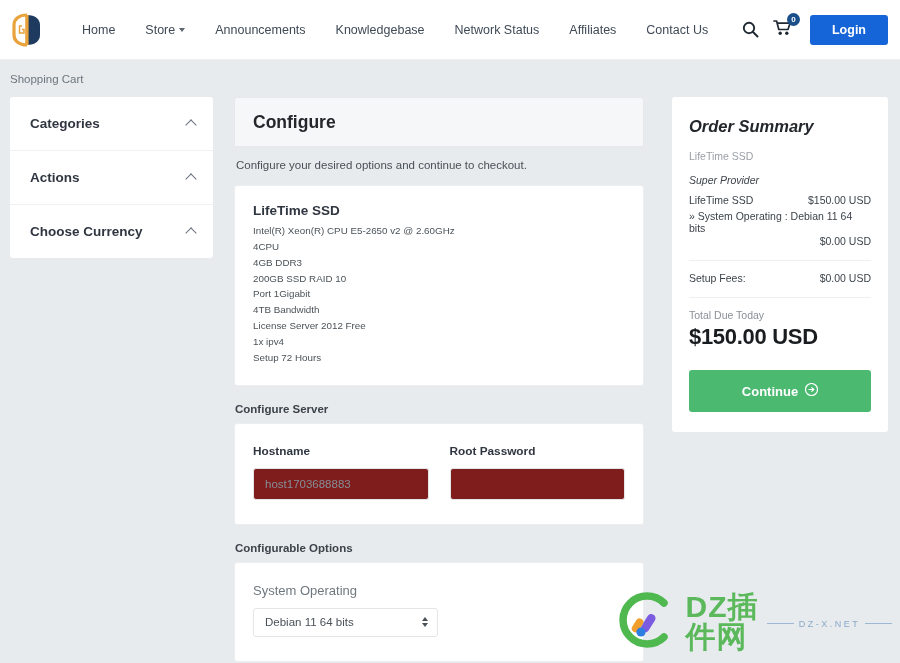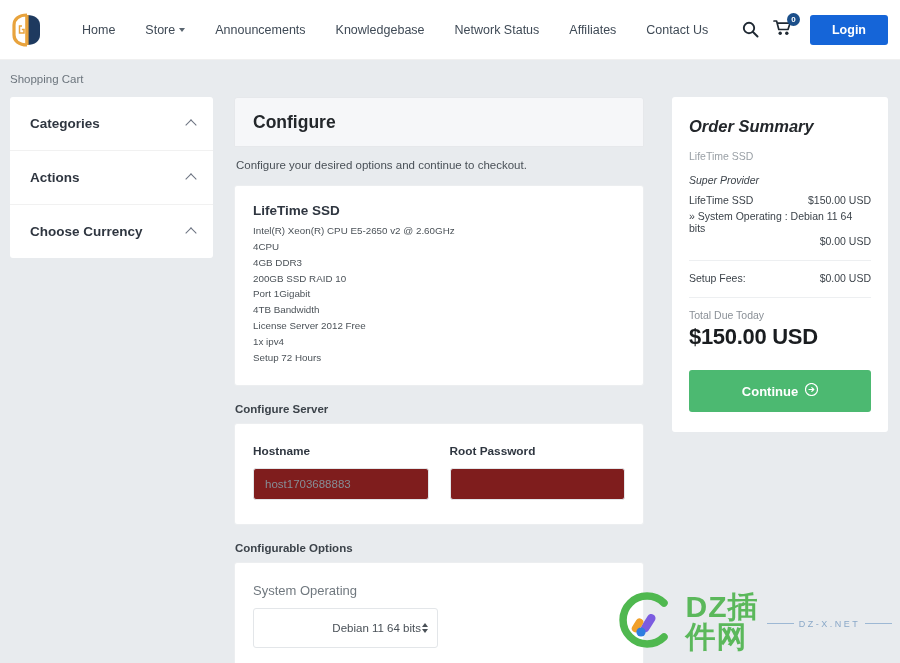--- a/index.html
+++ b/index.html
@@ -118,24 +118,24 @@
   .input {
     width: 100%; height: 32px; padding: 0 11px;
     border: 1px solid #e3e6e9; border-radius: 3px;
     font-size: 11.5px; color: #868e96; background: #7f1d1d;
     font-family: inherit; outline: none;
   }
   .input::placeholder { color: #adb5bd; }
 
   .select-wrap { position: relative; width: 185px; }
   .select {
-    width: 100%; height: 40px; padding: 0 16px 0 11px;
+    width: 100%; height: 29px; padding: 0 16px 0 11px;
     border: 1px solid #e3e6e9; border-radius: 3px;
     font-size: 11.5px; color: #495057; background: #fff;
-    font-family: inherit; appearance: none; outline: none; cursor: pointer; text-align: right;
+    font-family: inherit; appearance: none; outline: none; cursor: pointer;
   }
   .select-arrows {
     position: absolute; right: 10px; top: 50%; transform: translateY(-50%);
     display: flex; flex-direction: column; gap: 2px; pointer-events: none;
   }
   .select-arrows i { width: 0; height: 0; border-left: 3.5px solid transparent; border-right: 3.5px solid transparent; display: block; }
   .select-arrows i.up { border-bottom: 4px solid #495057; }
   .select-arrows i.dn { border-top: 4px solid #495057; }
 
   

